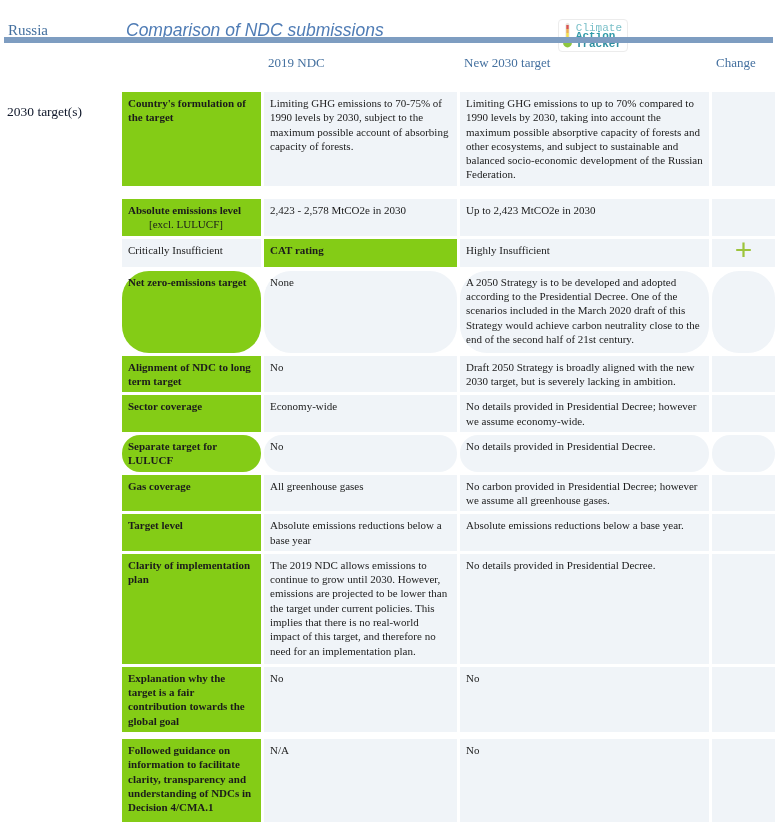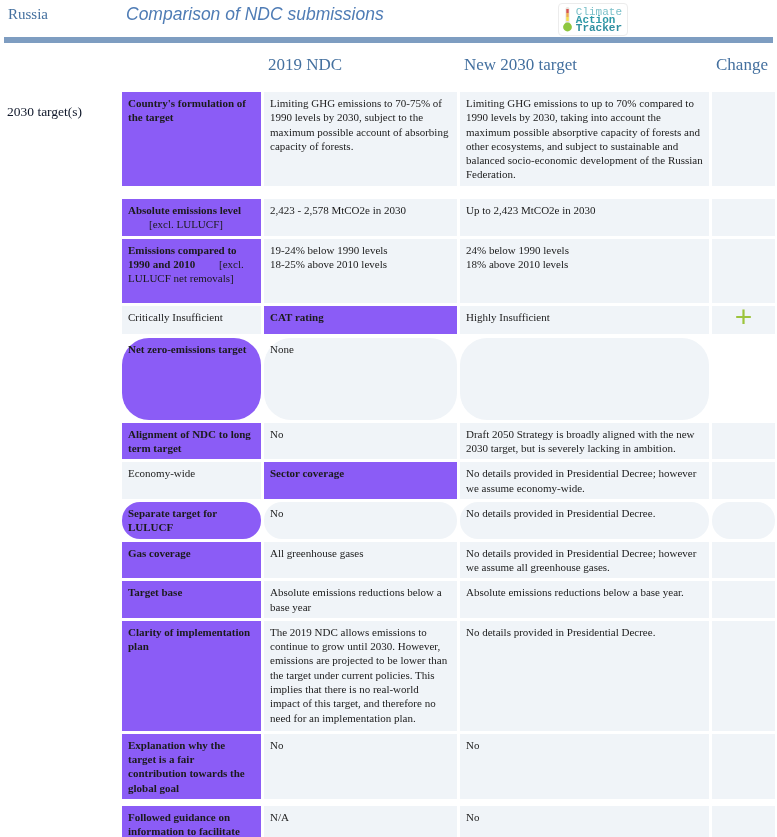--- a/index.html
+++ b/index.html
@@ -1,45 +1,45 @@
 <!DOCTYPE html>
 <html><head>
 <meta charset="utf-8">
 <style>
   html,body{margin:0;padding:0;background:#fff;}
   .page{position:relative;width:777px;height:837px;background:#fff;overflow:hidden;
         font-family:"Liberation Serif", serif;color:#1b1b1b;}
 
   
-  .topbar{position:absolute;top:0;left:0;width:634px;height:37px;}
+  .topbar{position:absolute;top:16px;left:0;width:634px;height:37px;}
   .country{position:absolute;left:8px;top:6px;font-size:15px;color:#44709f;}
   .doc-title{position:absolute;left:126px;top:4px;font-size:17.5px;
              font-family:"Liberation Sans", sans-serif;color:#4f7cb5;font-style:italic;}
   .logo{position:absolute;right:6px;top:3px;display:flex;align-items:center;gap:3px;
         border:1px solid #ececec;border-radius:4px;padding:2px 5px 2px 3px;background:#fff;}
   .logo-text{font-family:Liberation Mono, monospace;font-size:11px;line-height:8px;}
   .logo-l1{color:#7bc0c9;}
   .logo-l2{color:#2f9aa8;font-weight:bold;}
   .logo-l3{color:#2f8fa0;font-weight:bold;}
 
   .divider-bar{position:absolute;top:37px;left:4px;width:769px;height:6px;background:#7e9dc1;}
 
   
   .grid{display:grid;grid-template-columns:139px 193px 249px 63px;column-gap:3px;}
-  .col-headers{position:absolute;top:55px;left:122px;width:651px;font-size:17px;color:#44709f;}
+  .col-headers{position:absolute;top:55px;left:122px;width:651px;font-size:13px;color:#44709f;}
   .col-headers .ch{padding-left:4px;}
 
   .sidebar-label{position:absolute;left:7px;top:104px;font-size:13.5px;color:#0f172a;}
 
   
   .table{position:absolute;top:92px;left:122px;width:651px;}
   .row{margin-bottom:3px;}
   .cell{background:#f0f4f8;padding:4px 6px 4px 6px;font-size:11px;line-height:14.3px;
         white-space:pre-line;}
-  .label-cell{background:#8b5cf6;white-space:normal;}
+  .label-cell{background:#84cc16;white-space:normal;}
   .lbl{font-weight:bold;}
   .note{font-weight:normal;margin-left:21px;}
   .change-cell{position:relative;text-align:center;overflow:visible;}
   .plus{color:#9dc43c;font-family:"Liberation Sans", sans-serif;font-size:30px;
         font-weight:300;line-height:14px;display:inline-block;}
 
   .r0 .cell{min-height:86px;}  .r0{margin-bottom:13px;}
   .r1 .cell{min-height:22px;}
   .r2 .cell{min-height:56px;}
   .r3 .cell{min-height:13px;}  .r3{margin-bottom:4px;}
@@ -100,72 +100,65 @@
       <div class="cell change-cell"><span class="plus"></span></div>
     </div>
 
     <div class="row grid r1">
       <div class="cell label-cell"><span class="lbl">Absolute emissions level</span> <span class="note">[excl. LULUCF]</span></div>
       <div class="cell">2,423 - 2,578 MtCO2e in 2030</div>
       <div class="cell">Up to 2,423 MtCO2e in 2030</div>
       <div class="cell change-cell"><span class="plus"></span></div>
     </div>
 
-    <div class="row grid r2">
-      <div class="cell label-cell"><span class="lbl">Emissions compared to 1990 and 2010</span> <span class="note">[excl. LULUCF net removals]</span></div>
-      <div class="cell">19-24% below 1990 levels
-18-25% above 2010 levels</div>
-      <div class="cell">24% below 1990 levels
-18% above 2010 levels</div>
-      <div class="cell change-cell"><span class="plus"></span></div>
-    </div>
 
     <div class="row grid r3">
       <div class="cell">Critically Insufficient</div>
       <div class="cell label-cell"><span class="lbl">CAT rating</span> <span class="note"></span></div>
       <div class="cell">Highly Insufficient</div>
       <div class="cell change-cell"><span class="plus">+</span></div>
     </div>
 
     <div class="row grid r4">
       <div class="cell label-cell"><span class="lbl">Net zero-emissions target</span> <span class="note"></span></div>
       <div class="cell">None</div>
+      <div class="cell">A 2050 Strategy is to be developed and adopted according to the Presidential Decree. One of the scenarios included in the March 2020 draft of this Strategy would achieve carbon neutrality close to the end of the second half of 21st century.</div>
       <div class="cell change-cell"><span class="plus"></span></div>
     </div>
 
     <div class="row grid r5">
       <div class="cell label-cell"><span class="lbl">Alignment of NDC to long term target</span> <span class="note"></span></div>
       <div class="cell">No</div>
       <div class="cell">Draft 2050 Strategy is broadly aligned with the new 2030 target, but is severely lacking in ambition.</div>
       <div class="cell change-cell"><span class="plus"></span></div>
     </div>
 
     <div class="row grid r6">
+      <div class="cell label-cell"><span class="lbl">Sector coverage</span> <span class="note"></span></div>
       <div class="cell">Economy-wide</div>
-      <div class="cell label-cell"><span class="lbl">Sector coverage</span> <span class="note"></span></div>
       <div class="cell">No details provided in Presidential Decree; however we assume economy-wide.</div>
       <div class="cell change-cell"><span class="plus"></span></div>
     </div>
 
     <div class="row grid r7">
       <div class="cell label-cell"><span class="lbl">Separate target for LULUCF</span> <span class="note"></span></div>
       <div class="cell">No</div>
       <div class="cell">No details provided in Presidential Decree.</div>
       <div class="cell change-cell"><span class="plus"></span></div>
     </div>
 
     <div class="row grid r8">
       <div class="cell label-cell"><span class="lbl">Gas coverage</span> <span class="note"></span></div>
       <div class="cell">All greenhouse gases</div>
-      <div class="cell">No details provided in Presidential Decree; however we assume all greenhouse gases.</div>
+      <div class="cell">No carbon provided in Presidential Decree; however we assume all greenhouse gases.</div>
       <div class="cell change-cell"><span class="plus"></span></div>
     </div>
 
     <div class="row grid r9">
-      <div class="cell label-cell"><span class="lbl">Target base</span> <span class="note"></span></div>
+      <div class="cell label-cell"><span class="lbl">Target level</span> <span class="note"></span></div>
       <div class="cell">Absolute emissions reductions below a base year</div>
       <div class="cell">Absolute emissions reductions below a base year.</div>
       <div class="cell change-cell"><span class="plus"></span></div>
     </div>
 
     <div class="row grid r10">
       <div class="cell label-cell"><span class="lbl">Clarity of implementation plan</span> <span class="note"></span></div>
       <div class="cell">The 2019 NDC allows emissions to continue to grow until 2030. However, emissions are projected to be lower than the target under current policies. This implies that there is no real-world impact of this target, and therefore no need for an implementation plan.</div>
       <div class="cell">No details provided in Presidential Decree.</div>
       <div class="cell change-cell"><span class="plus"></span></div>

